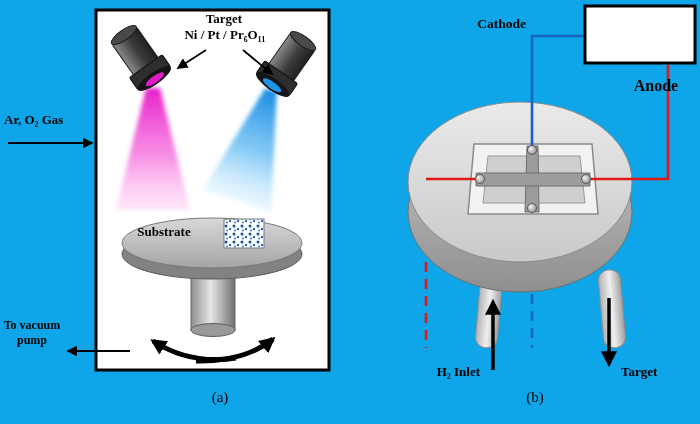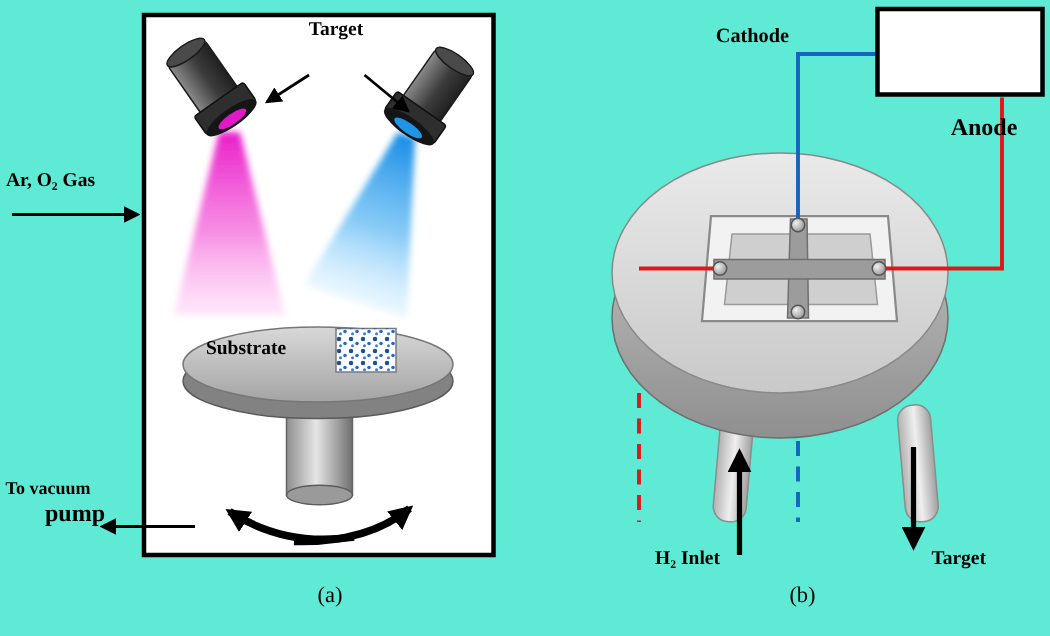--- a/index.html
+++ b/index.html
@@ -1,17 +1,17 @@
 <!DOCTYPE html>
 <html><head>
 <meta charset="utf-8">
 <style>
   html,body { margin:0; padding:0; background:#ffffff; }
   #stage {
-    position:relative; width:700px; height:424px; background:#5eead4;
+    position:relative; width:700px; height:424px; background:#0ea5e9;
     font-family:"Liberation Serif","DejaVu Serif",serif; overflow:hidden;
   }
   #fig-svg { position:absolute; left:0; top:0; }
   .lbl {
     position:absolute; font-weight:bold; font-size:13px; color:#000;
     text-align:center; line-height:1.2; white-space:nowrap;
   }
   .caption { font-weight:normal; font-size:15px; }
 </style>
 </head>
@@ -138,24 +138,25 @@
     <circle cx="480" cy="179" r="4.5" fill="url(#screwG)" stroke="#555"></circle>
     <circle cx="586" cy="179" r="4.5" fill="url(#screwG)" stroke="#555"></circle>
 
     <rect x="585" y="6" width="110" height="57" fill="#ffffff" stroke="#000" stroke-width="3"></rect>
 
     <line x1="493" y1="370" x2="493" y2="302" stroke="#000" stroke-width="3.5" marker-end="url(#mArrowBig)"></line>
     <line x1="609" y1="298" x2="609" y2="364" stroke="#000" stroke-width="3.5" marker-end="url(#mArrowBig)"></line>
   </svg>
 
   <div class="lbl" style="left:174px; top:11px; width:100px;">Target</div>
+  <div class="lbl" style="left:145px; top:27px; width:160px;">Ni / Pt / Pr₆O₁₁</div>
   <div class="lbl" style="left:4px; top:112px; width:86px; text-align:left;">Ar, O₂ Gas</div>
   <div class="lbl" style="left:126px; top:224px; width:76px; font-size:13px;">Substrate</div>
   <div class="lbl" style="left:0px; top:318px; width:64px; font-size:12px;">To vacuum</div>
-  <div class="lbl" style="left:0px; top:333px; width:64px; font-size:16px;margin-left:18px;">pump</div>
+  <div class="lbl" style="left:0px; top:333px; width:64px; font-size:12px;">pump</div>
   <div class="lbl caption" style="left:180px; top:388px; width:80px;">(a)</div>
 
   <div class="lbl" style="left:446px; top:16px; width:80px; text-align:right; font-size:13.5px;">Cathode</div>
   <div class="lbl" style="left:624px; top:76px; width:64px; font-size:16px;">Anode</div>
   <div class="lbl" style="left:404px; top:364px; width:76px; text-align:right;">H₂ Inlet</div>
   <div class="lbl" style="left:621px; top:364px; width:70px; text-align:left;">Target</div>
   <div class="lbl caption" style="left:495px; top:388px; width:80px;">(b)</div>
 
 </div>
 

